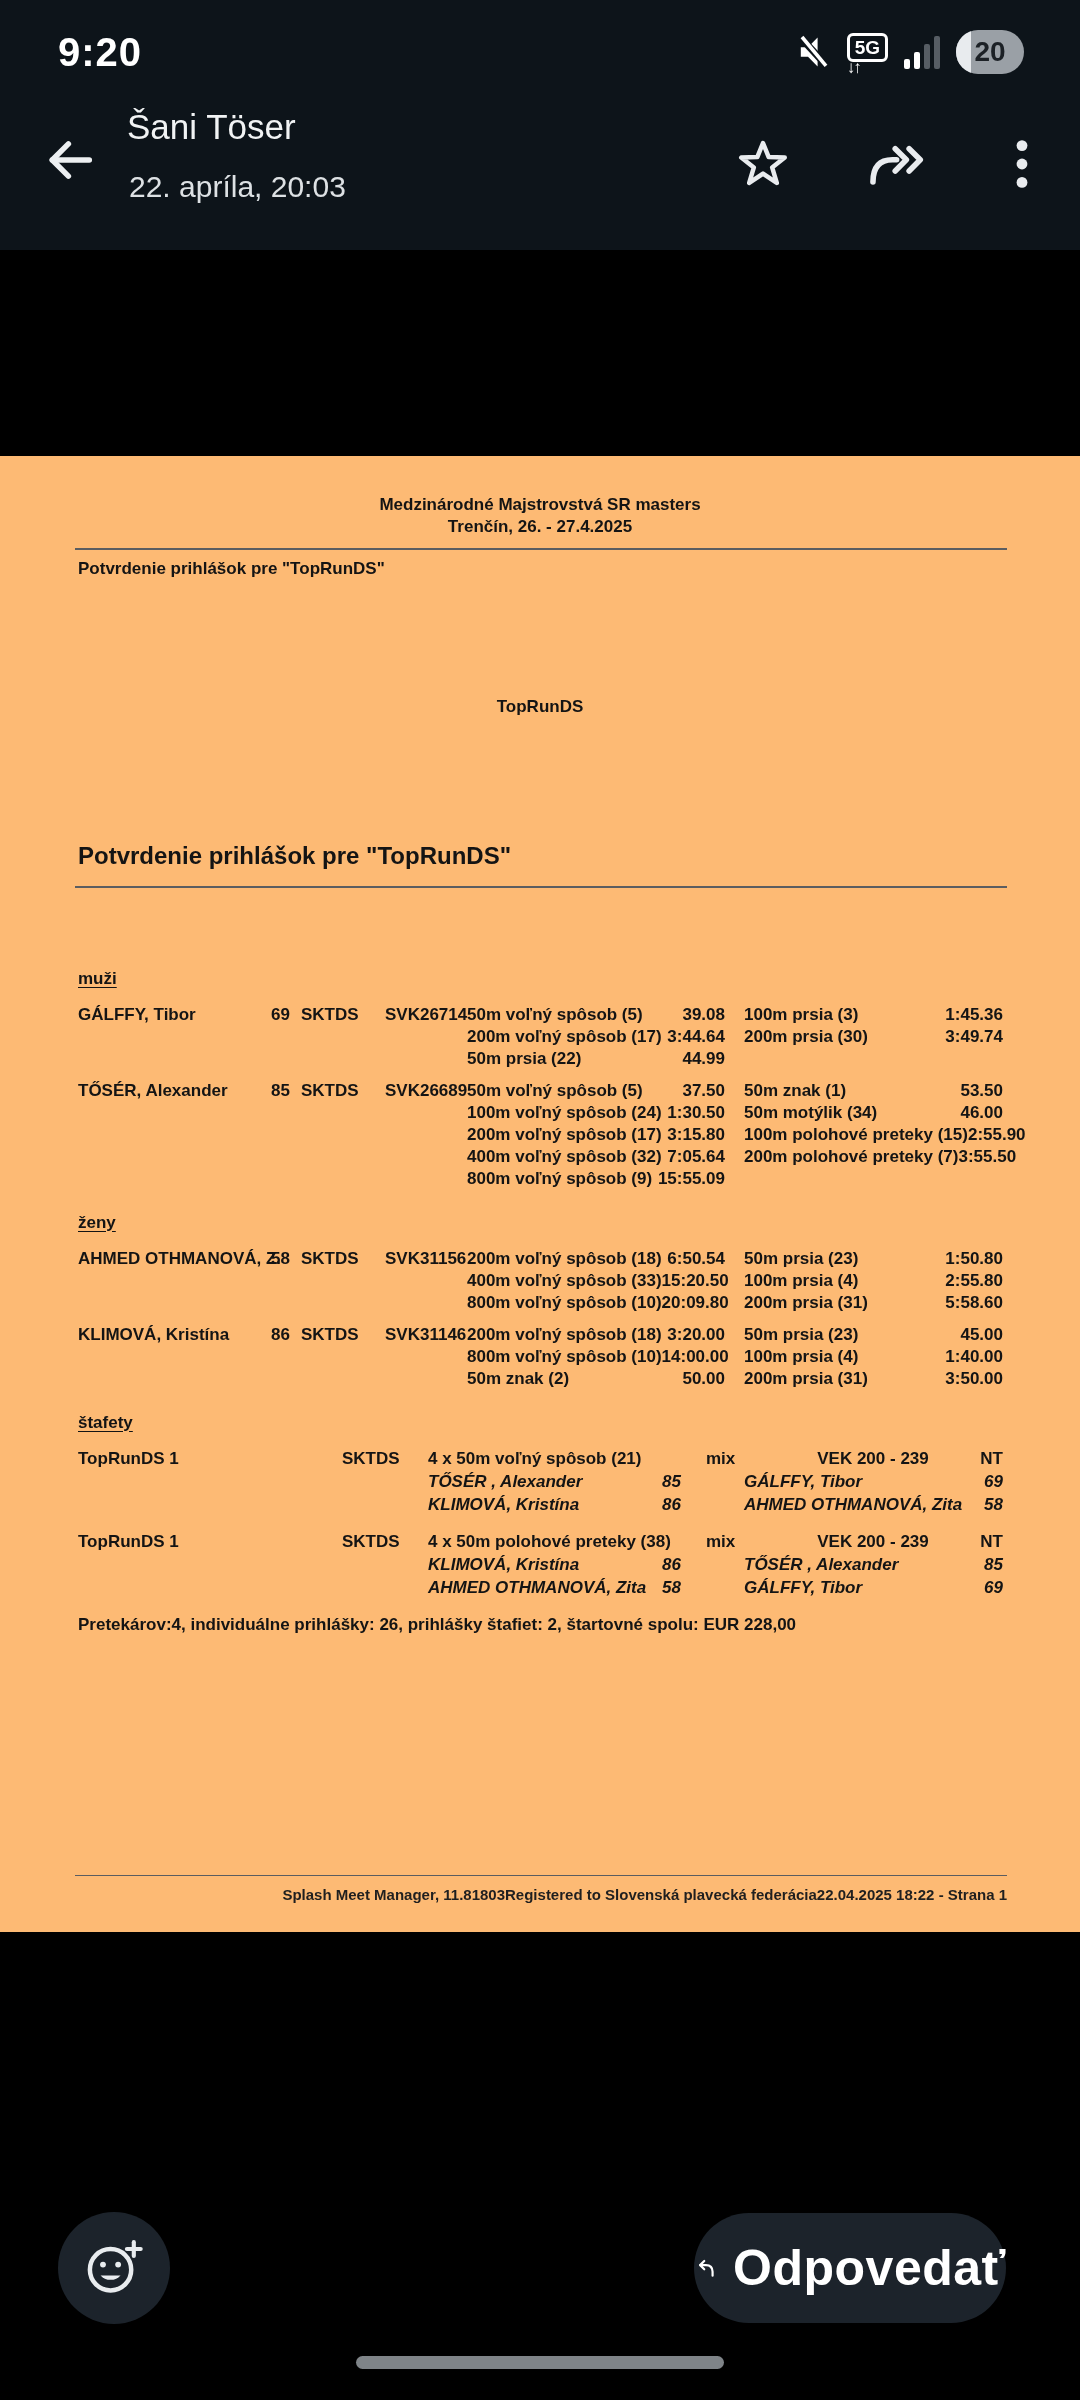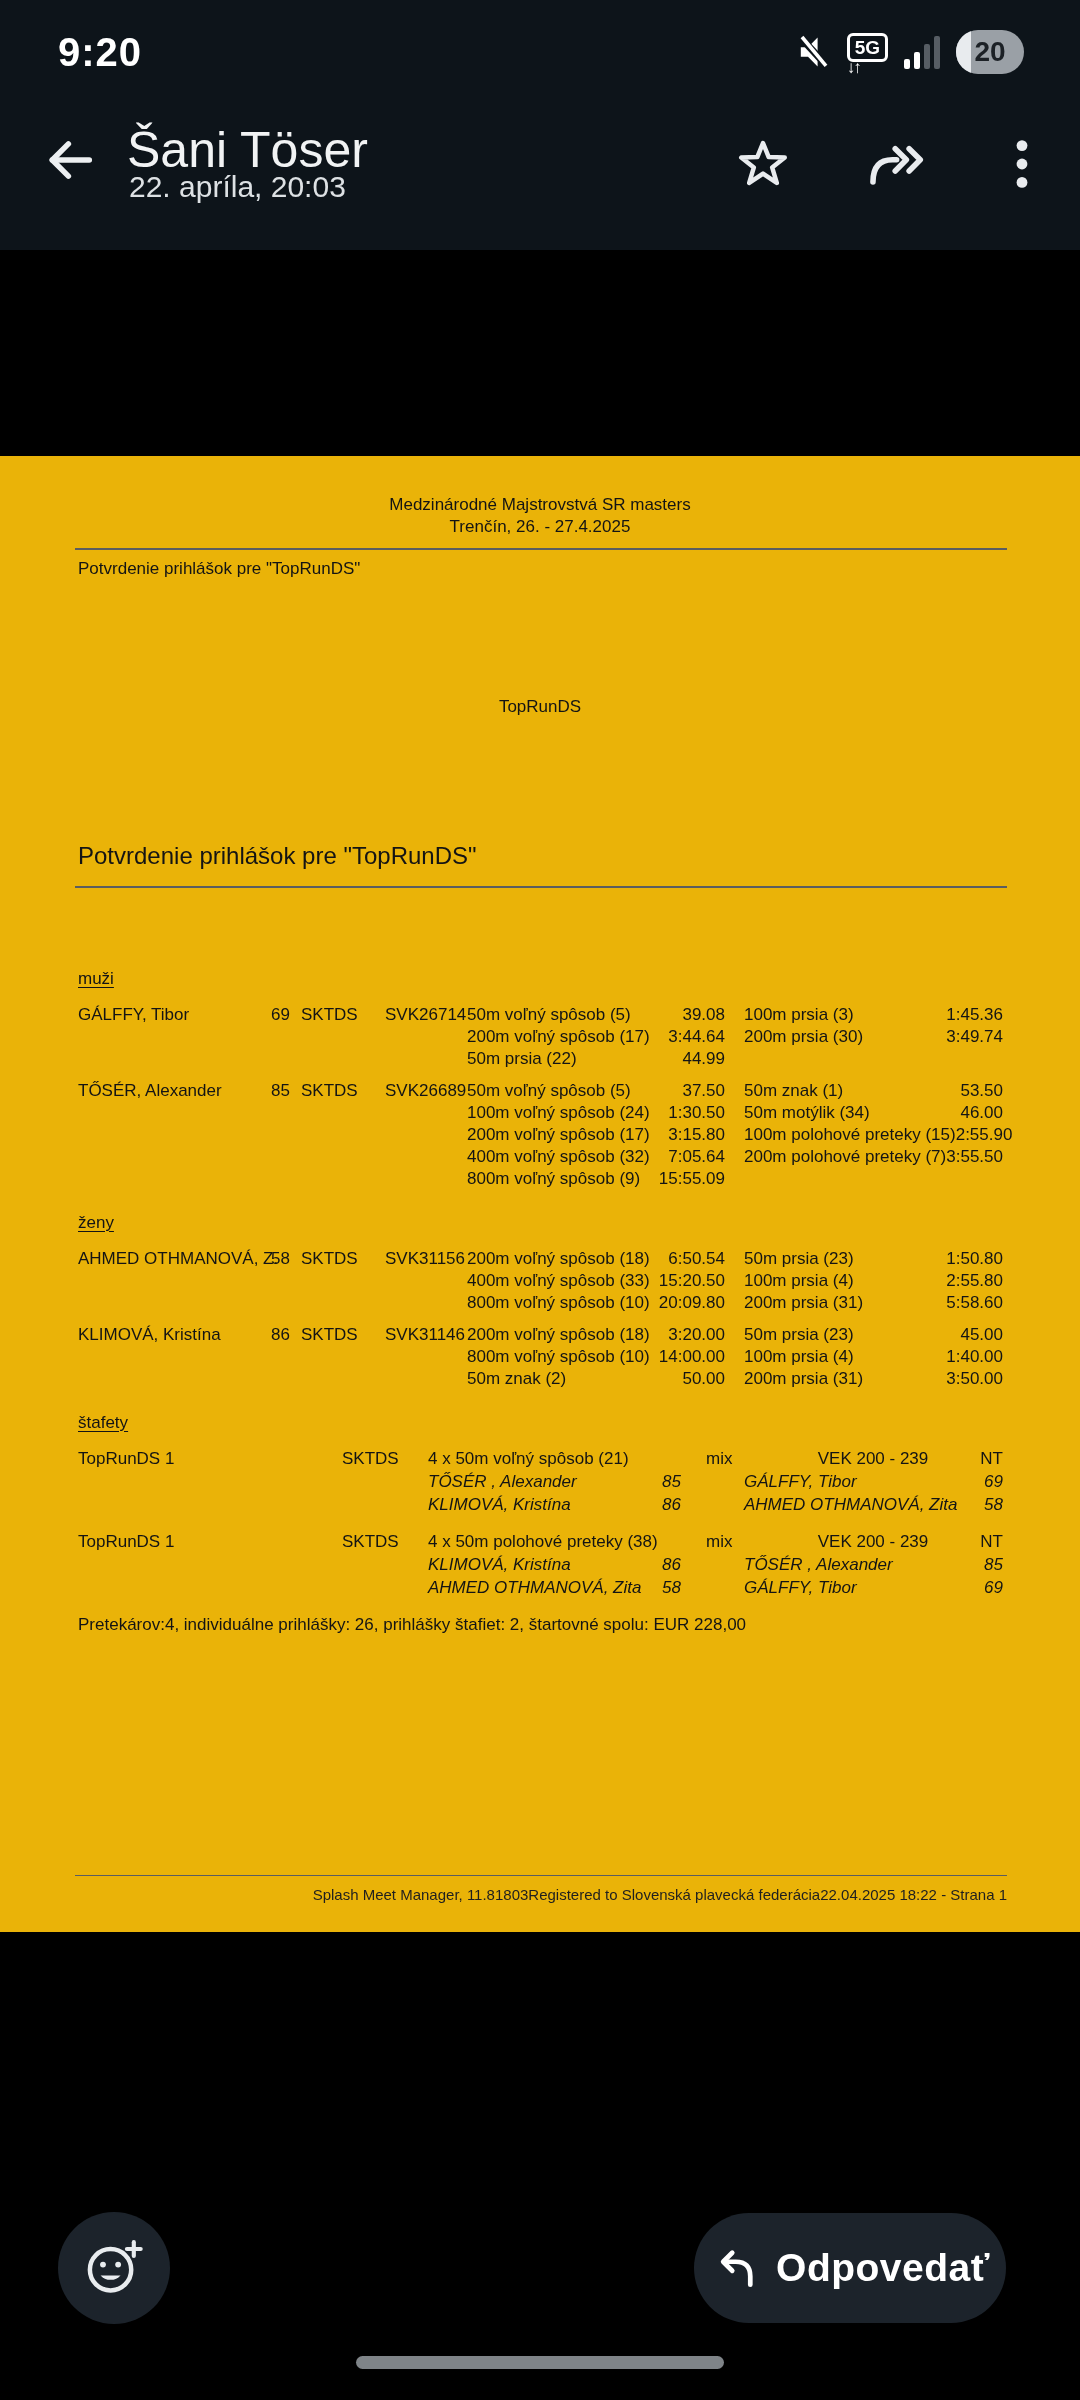--- a/index.html
+++ b/index.html
@@ -17,28 +17,28 @@
   .fiveg{display:flex;flex-direction:column;align-items:flex-start;margin-top:4px;}
   .fiveg .box{border:3px solid #fff;border-radius:6px;color:#fff;font-size:19px;font-weight:700;
     padding:1px 5px;line-height:21px;}
   .fiveg .arrows{color:#fff;font-size:17px;line-height:14px;letter-spacing:-2px;margin-top:-1px;}
   .battery{position:relative;width:68px;height:44px;border-radius:22px;background:#9aa0a6;overflow:hidden;
     display:flex;align-items:center;justify-content:center;}
   .battery .fill{position:absolute;left:0;top:0;bottom:0;width:15px;background:#e8ebee;}
   .battery .pct{position:relative;font-size:28px;font-weight:700;color:#1c2126;}
 
   .hdr-back{position:absolute;left:38px;top:128px;width:64px;height:64px;display:flex;align-items:center;justify-content:center;}
-  .hdr-title{position:absolute;left:127px;top:121px;font-size:50px;font-weight:400;color:#f1f3f4;white-space:nowrap;}
+  .hdr-title{position:absolute;left:127px;top:107px;font-size:35px;font-weight:400;color:#f1f3f4;white-space:nowrap;}
   .hdr-sub{position:absolute;left:129px;top:170px;font-size:30px;color:#dde1e4;white-space:nowrap;}
   .hdr-ic{position:absolute;top:132px;width:64px;height:64px;display:flex;align-items:center;justify-content:center;}
   .ic-star{left:731px}.ic-fwd{left:866px}.ic-more{left:990px}
 
   
-  .page{position:absolute;left:0;top:456px;width:1080px;height:1476px;background:#eab308;color:#141414;
-    font-size:17px;line-height:22px;}
+  .page{position:absolute;left:0;top:456px;width:1080px;height:1476px;background:#fdba74;color:#141414;
+    font-size:17px;line-height:22px;font-weight:bold;}
   .p-abs{position:absolute;white-space:nowrap;}
   .meet-head{left:0;top:38px;width:1080px;text-align:center;}
   .rule{position:absolute;left:75px;right:73px;border-top:2px solid #5b5d60;}
   .rule1{top:92px}.rule2{top:430px}.rule-foot{top:1419px;border-top-width:1.5px;}
   .subject{left:78px;top:102px;}
   .club-c{left:0;top:240px;width:1080px;text-align:center;}
   .heading{left:78px;top:386px;font-size:24px;line-height:28px;}
   .notice{left:78px;top:442px;line-height:23px;}
   .summary{left:78px;top:1158px;}
   .footer-row{position:absolute;left:76px;right:73px;top:1428px;display:flex;justify-content:flex-end;
@@ -63,21 +63,21 @@
   .m-ln{position:absolute;left:0;font-style:italic;white-space:nowrap;}
   .m-ly{position:absolute;left:0;width:253px;text-align:right;font-style:italic;}
   .m-rn{position:absolute;left:316px;font-style:italic;white-space:nowrap;}
   .m-ry{position:absolute;left:316px;width:259px;text-align:right;font-style:italic;}
 
   
   .emoji-btn{position:absolute;left:58px;top:2212px;width:112px;height:112px;border-radius:50%;
     background:#1c232b;display:flex;align-items:center;justify-content:center;}
   .reply-btn{position:absolute;left:694px;top:2213px;width:312px;height:110px;border-radius:55px;
     background:#1c232b;display:flex;align-items:center;justify-content:center;gap:16px;}
-  .reply-btn .lbl{color:#fff;font-size:39px;font-weight:700;letter-spacing:.5px;}
+  .reply-btn .lbl{color:#fff;font-size:50px;font-weight:700;letter-spacing:.5px;}
   .gesture{position:absolute;left:356px;top:2356px;width:368px;height:13px;border-radius:7px;background:#7f8488;}
 </style>
 </head>
 <body>
 
 <div class="screen">
 
   <div class="topbar">
     <div class="clock">9:20</div>
     <div class="status-icons">

